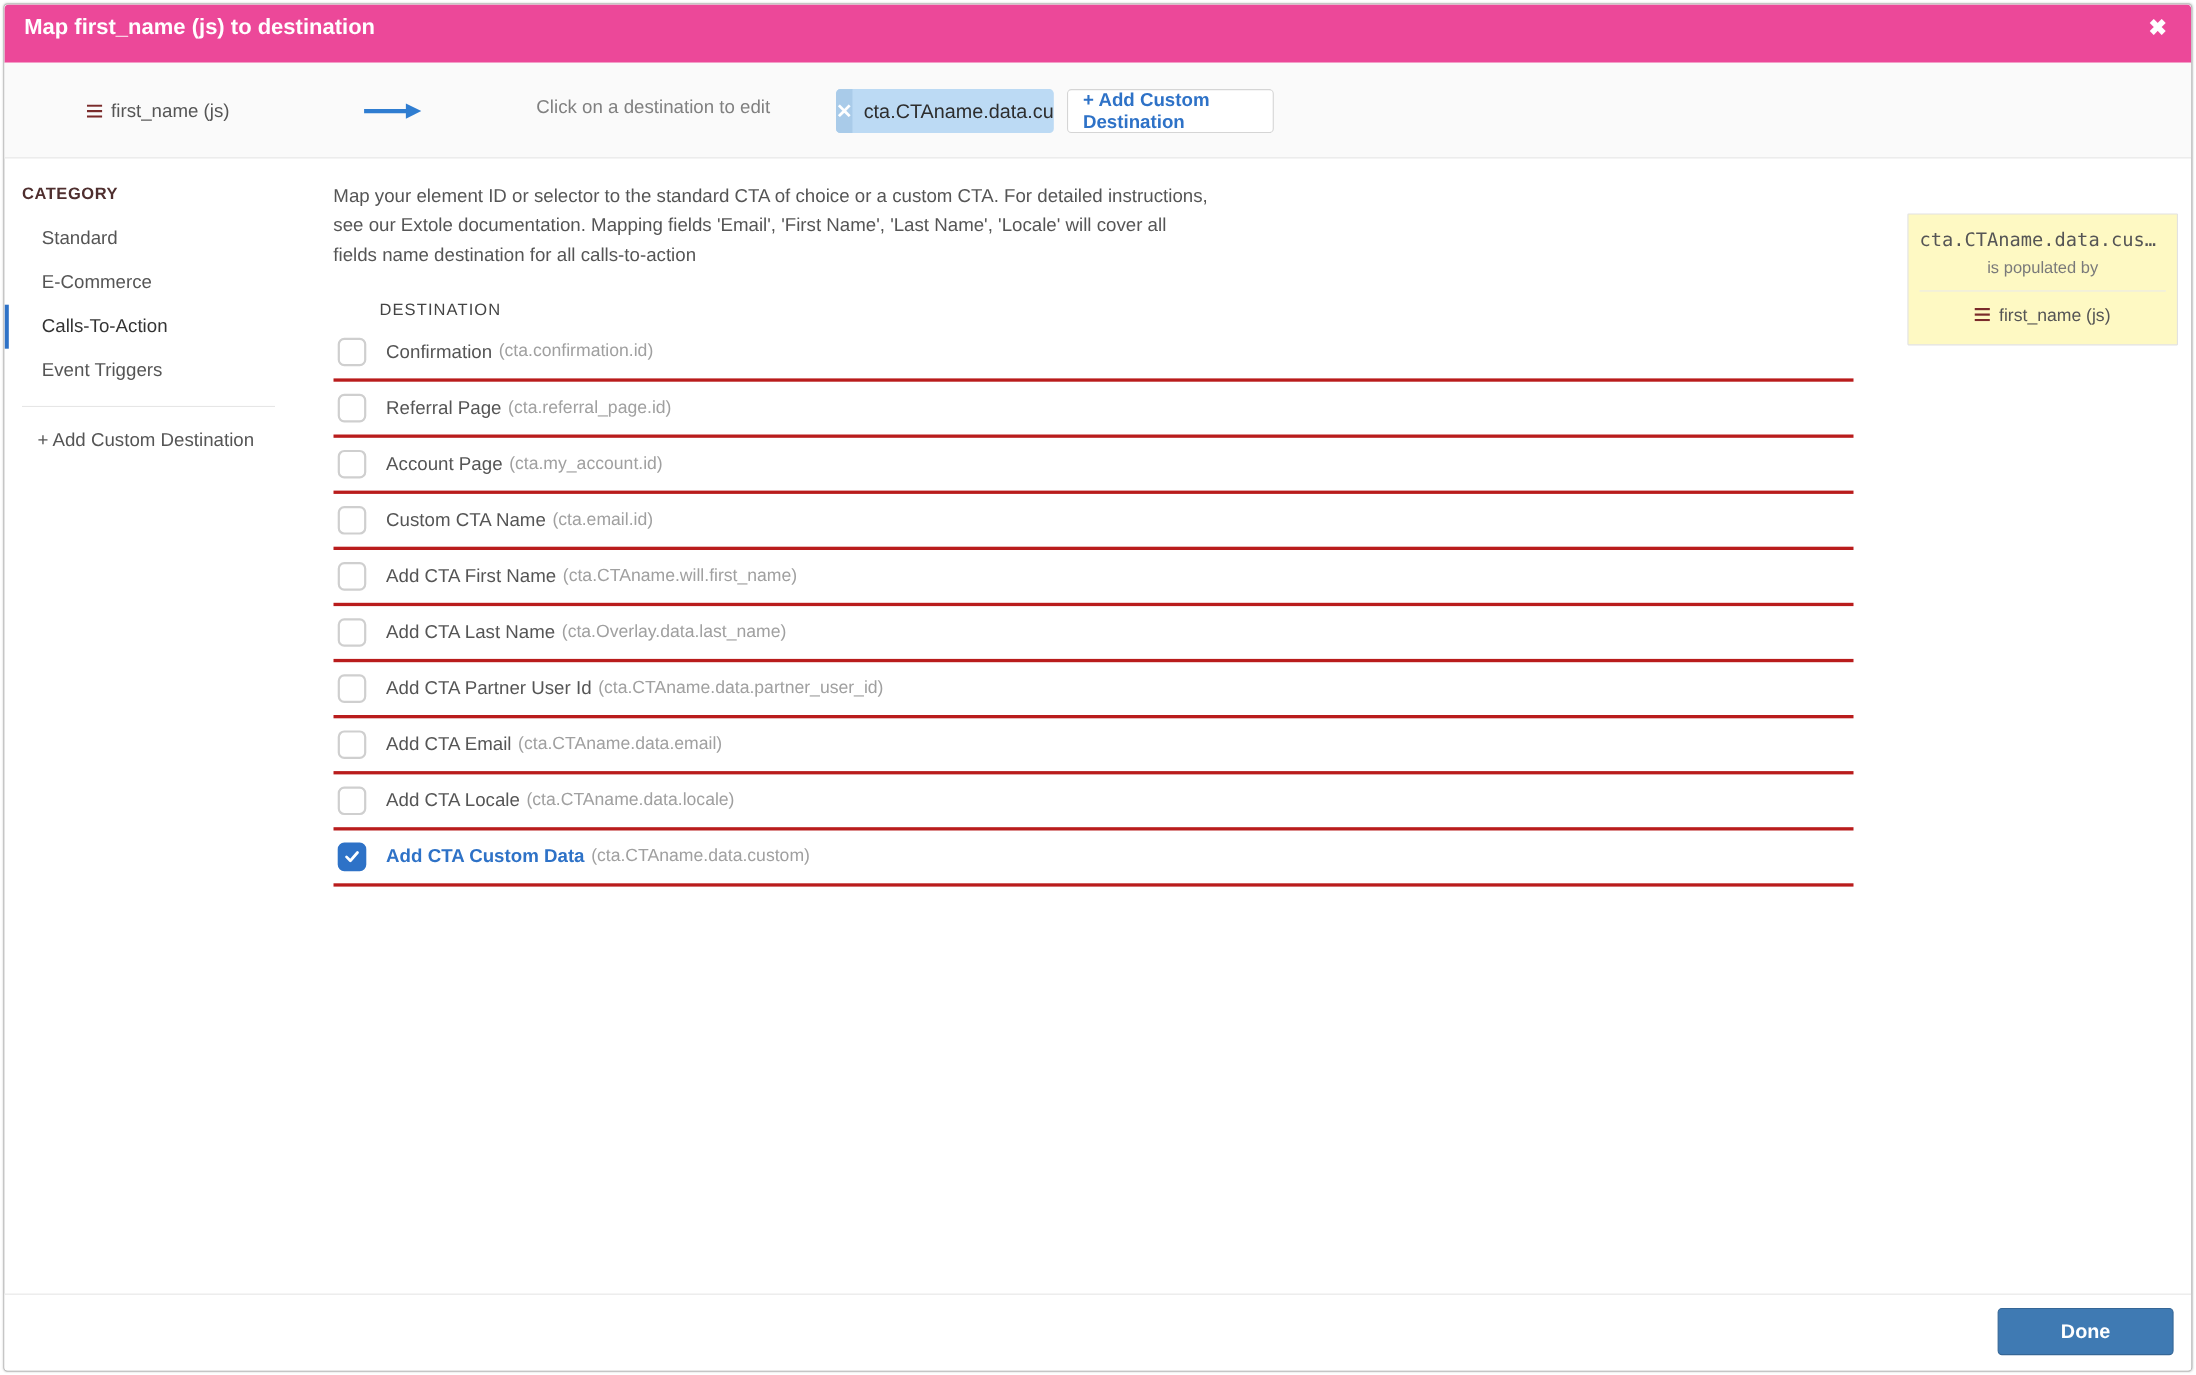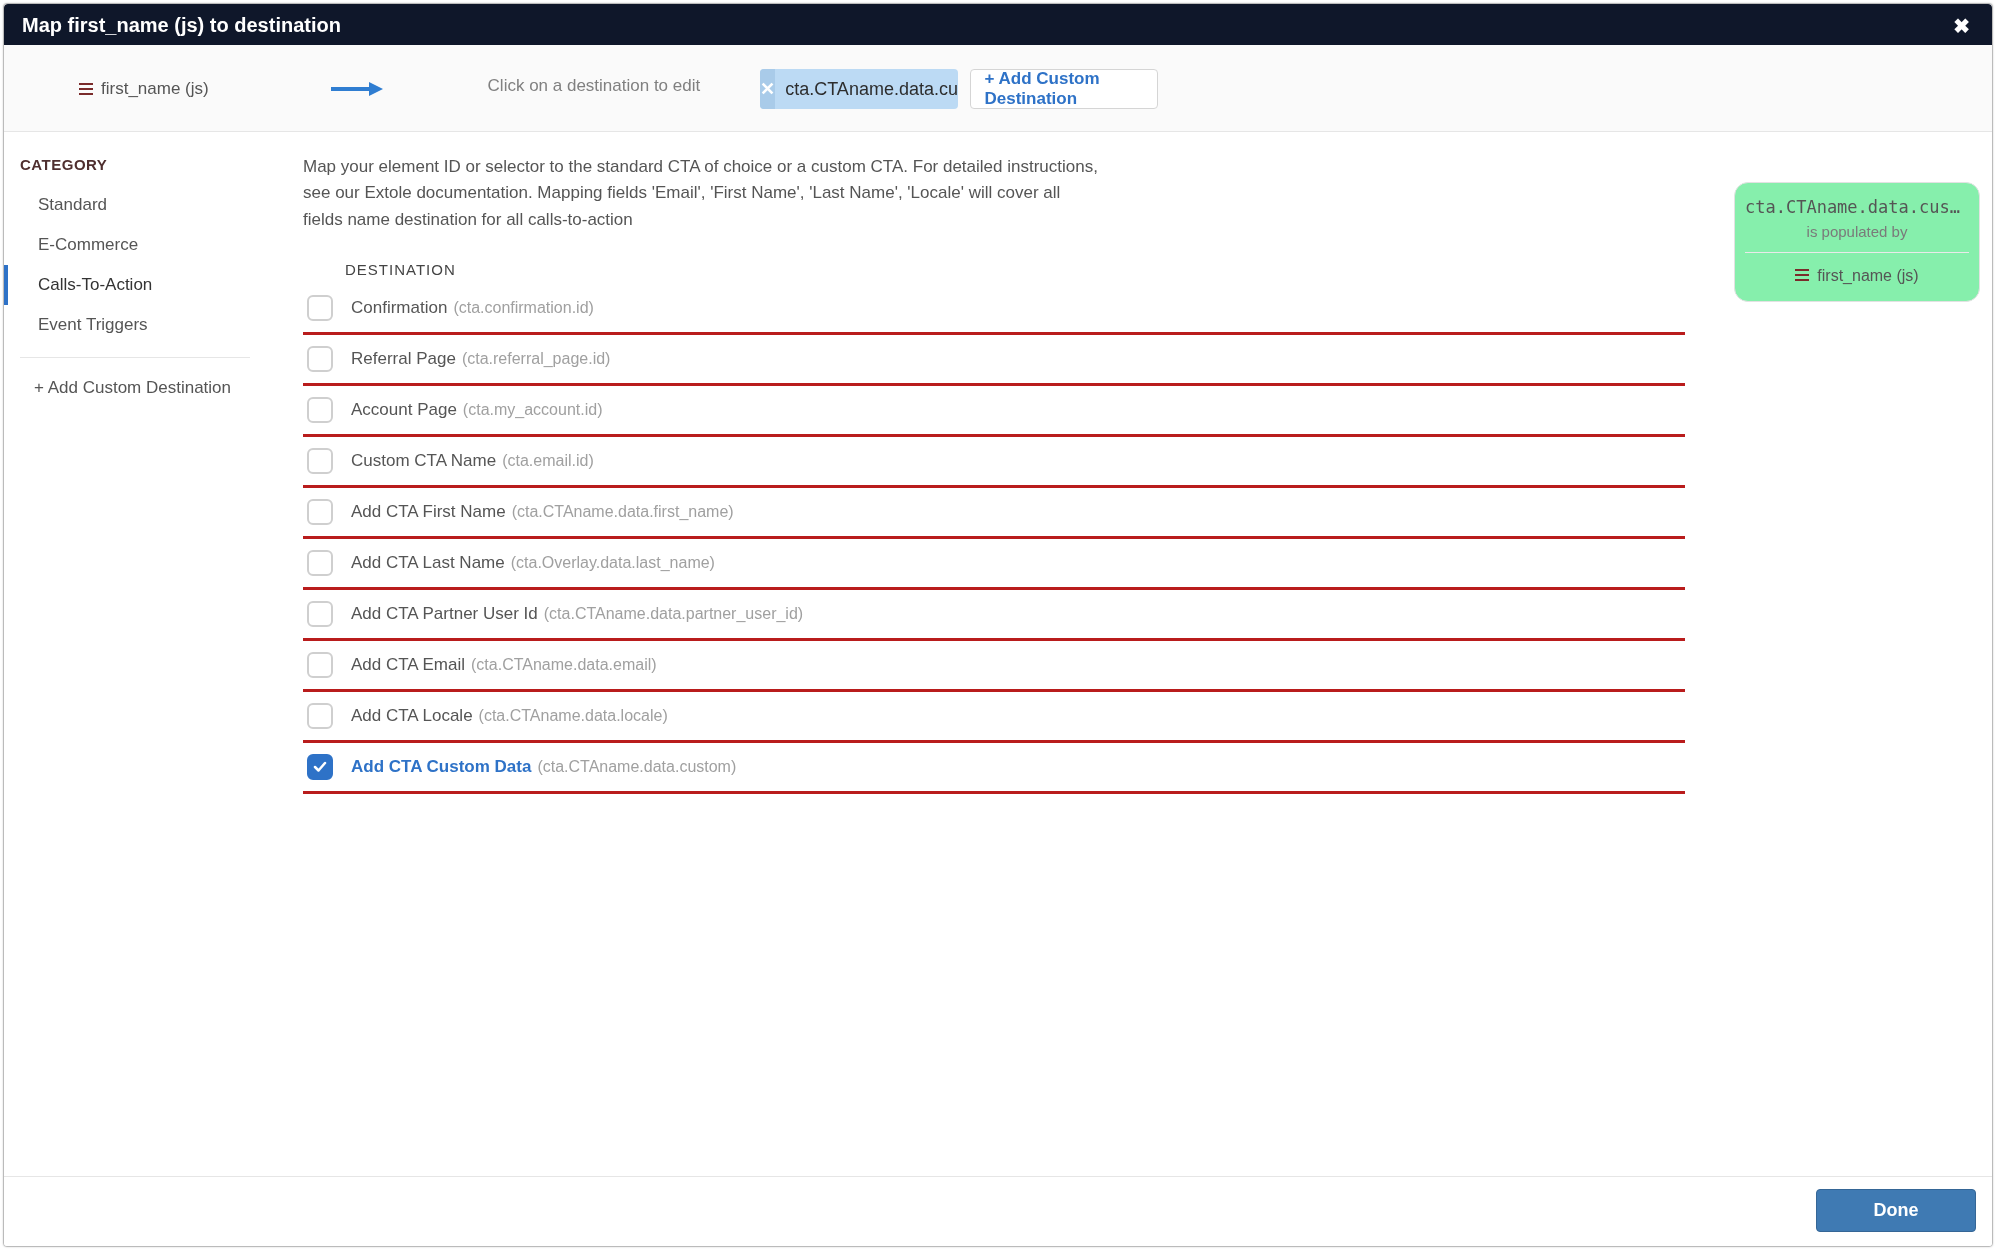--- a/index.html
+++ b/index.html
@@ -17,23 +17,23 @@
     display: flex;
     flex-direction: column;
     border: 1px solid #bbb;
     border-radius: 4px;
     margin: 3px;
     background: #fff;
     overflow: hidden;
     box-shadow: 0 0 2px rgba(0,0,0,0.2);
   }
   .dialog-header {
-    background: #0f172a;
+    background: #ec4899;
     color: #fff;
-    padding: 10px 18px 8px 18px;
+    padding: 10px 18px 20px 18px;
     font-size: 20px;
     font-weight: 600;
     display: flex;
     align-items: center;
     justify-content: space-between;
     border-radius: 4px 4px 0 0;
   }
   .dialog-header .close-x {
     cursor: pointer;
     font-size: 20px;
@@ -230,22 +230,22 @@
   .dest-label { color: #555; }
   .dest-row.selected .dest-label { color: #2e72c7; font-weight: 600; }
   .dest-code { color: #a0a0a0; margin-left: 6px; font-size: 16px; }
   .right-panel {
     width: 270px;
     flex-shrink: 0;
     padding: 50px 12px 0 12px;
   }
   .info-card {
     border: 1px solid #e2e2e2;
-    border-radius: 14px;
-    background: #86efac;
+    border-radius: 1px;
+    background: #fef9c3;
     padding: 14px 10px 16px 10px;
     text-align: center;
     color: #555;
   }
   .info-code {
     font-family: ui-monospace, Menlo, Consolas, monospace;
     font-size: 17px;
     color: #555;
     white-space: nowrap;
     overflow: hidden;
@@ -362,21 +362,21 @@
             <span class="dest-code">(cta.my_account.id)</span>
           </div>
           <div class="dest-row">
             <div class="check"></div>
             <span class="dest-label">Custom CTA Name</span>
             <span class="dest-code">(cta.email.id)</span>
           </div>
           <div class="dest-row">
             <div class="check"></div>
             <span class="dest-label">Add CTA First Name</span>
-            <span class="dest-code">(cta.CTAname.data.first_name)</span>
+            <span class="dest-code">(cta.CTAname.will.first_name)</span>
           </div>
           <div class="dest-row">
             <div class="check"></div>
             <span class="dest-label">Add CTA Last Name</span>
             <span class="dest-code">(cta.Overlay.data.last_name)</span>
           </div>
           <div class="dest-row">
             <div class="check"></div>
             <span class="dest-label">Add CTA Partner User Id</span>
             <span class="dest-code">(cta.CTAname.data.partner_user_id)</span>

